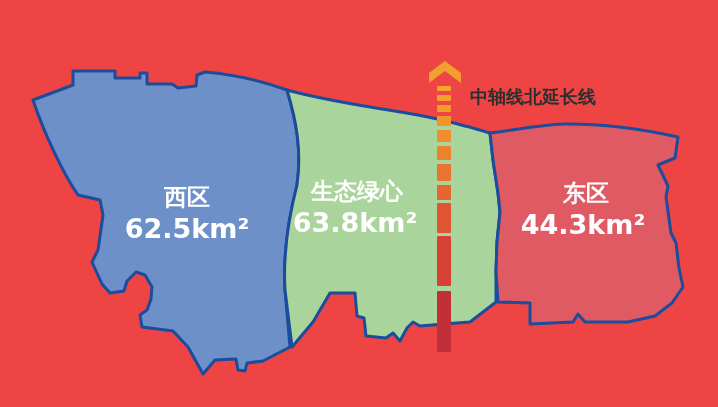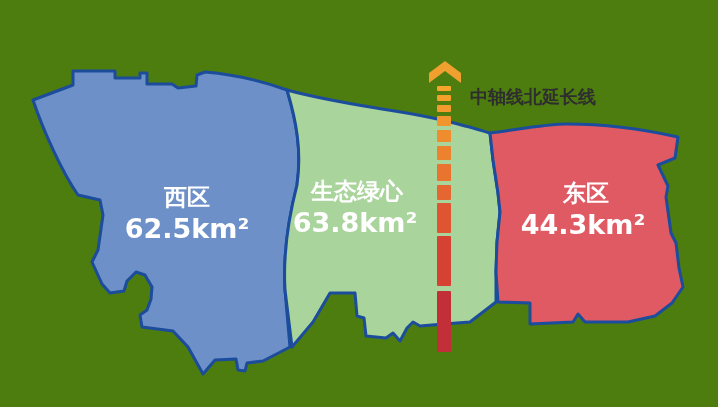--- a/index.html
+++ b/index.html
@@ -1,17 +1,17 @@
 <!DOCTYPE html>
 <html><head>
 <meta charset="utf-8">
 <style>
   html, body { margin: 0; padding: 0; }
   body { width: 718px; height: 407px; overflow: hidden; font-family: "DejaVu Sans", "Liberation Sans", sans-serif; }
-  .stage { position: relative; width: 718px; height: 407px; background: #4d7c0f; }
+  .stage { position: relative; width: 718px; height: 407px; background: #ef4444; }
   svg { display: block; }
   .region { stroke-width: 3; stroke-linejoin: round; stroke-linecap: round; }
   .region-label { font-family: "DejaVu Sans", "Liberation Sans", sans-serif; font-weight: bold; text-anchor: middle; }
   .region-name { font-size: 23px; }
   .region-area { font-size: 27px; }
   .axis-label-text { font-family: "DejaVu Sans", "Liberation Sans", sans-serif; font-weight: bold; font-size: 18px; }
 </style>
 </head>
 <body style="background: rgb(255, 255, 255);">
 

